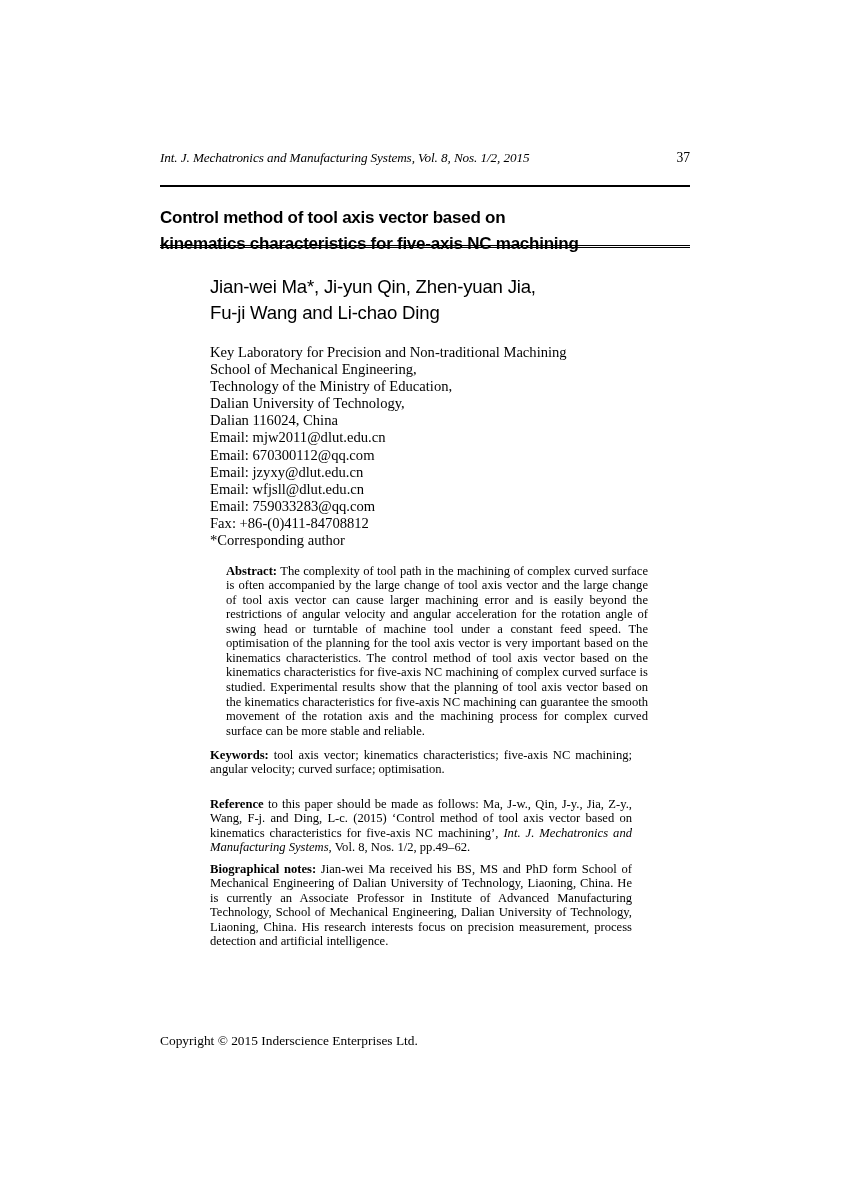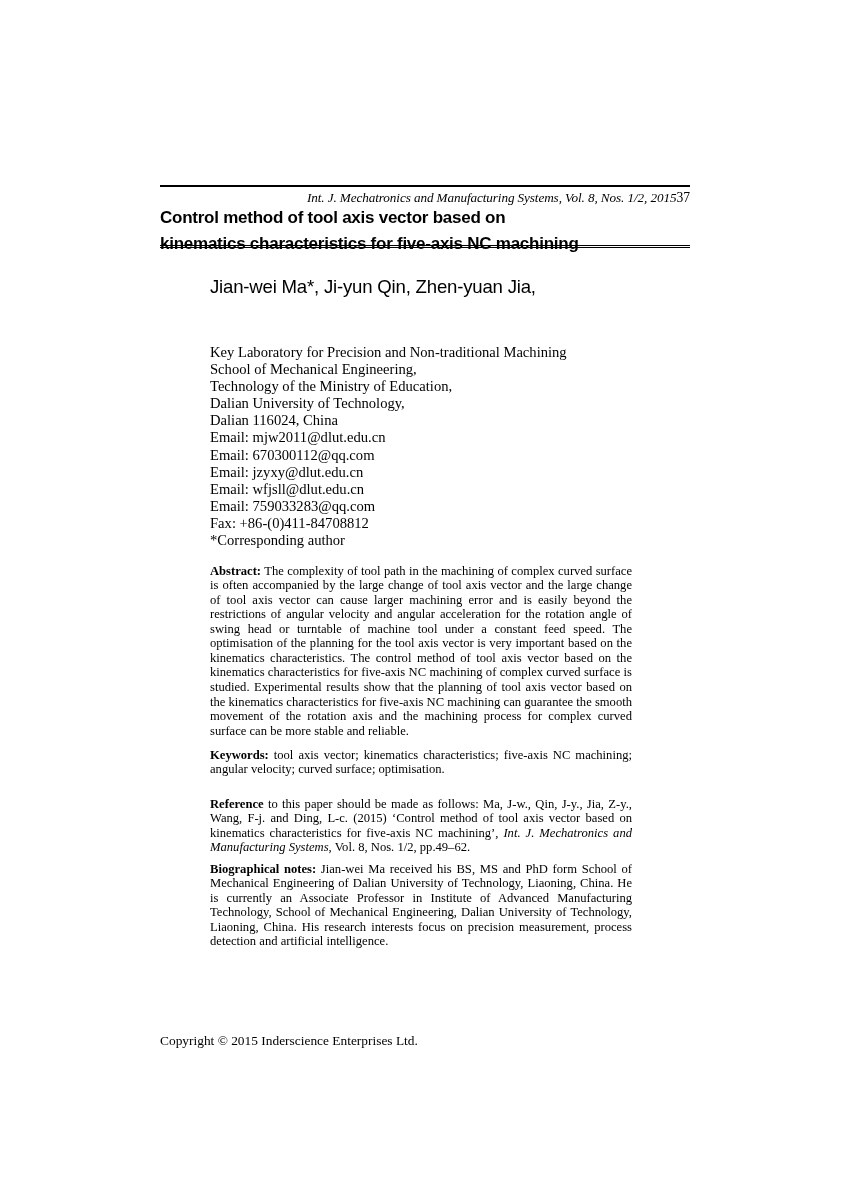--- a/index.html
+++ b/index.html
@@ -17,23 +17,22 @@
     color: #000000;
   }
 
   
   .running-head {
     position: absolute;
     left: 160px;
     top: 150px;
     width: 530px;
     display: flex;
-    justify-content: flex-end;
+    justify-content: space-between;
     align-items: baseline;
-    margin-top: 40px;
   }
   .running-head-text {
     font-style: italic;
     font-size: 13.2px;
     letter-spacing: -0.1px;
     white-space: nowrap;
   }
   .running-head-page {
     font-style: normal;
     font-size: 13.6px;
@@ -106,21 +105,21 @@
     width: 422px;
     font-size: 12.6px;
     line-height: 14.55px;
     text-align: justify;
     text-justify: inter-word;
     hyphens: none;
   }
   .block b { font-weight: bold; }
   .block i { font-style: italic; }
 
-  #abstract-block  { top: 551px; }
+  #abstract-block  { top: 551px; margin-left: 16px; }
   #keywords-block  { top: 735px; }
   #reference-block { top: 784px; }
   #bio-block       { top: 849px; }
 
   
   .footer {
     position: absolute;
     left: 160px;
     top: 1033px;
     font-size: 13.4px;
@@ -140,20 +139,21 @@
 
   <h1 class="title">
     <span class="title-line">Control method of tool axis vector based on</span>
     <span class="title-line">kinematics characteristics for five-axis NC machining</span>
   </h1>
 
   <div class="rule-bottom"></div>
 
   <div class="authors">
     <span class="authors-line">Jian-wei Ma*, Ji-yun Qin, Zhen-yuan Jia,</span>
+    <span class="authors-line">Fu-ji Wang and Li-chao Ding</span>
   </div>
 
   <div class="affiliation">
     <span class="affiliation-line">Key Laboratory for Precision and Non-traditional Machining</span>
     <span class="affiliation-line">School of Mechanical Engineering,</span>
     <span class="affiliation-line">Technology of the Ministry of Education,</span>
     <span class="affiliation-line">Dalian University of Technology,</span>
     <span class="affiliation-line">Dalian 116024, China</span>
     <span class="affiliation-line">Email: mjw2011@dlut.edu.cn</span>
     <span class="affiliation-line">Email: 670300112@qq.com</span>

